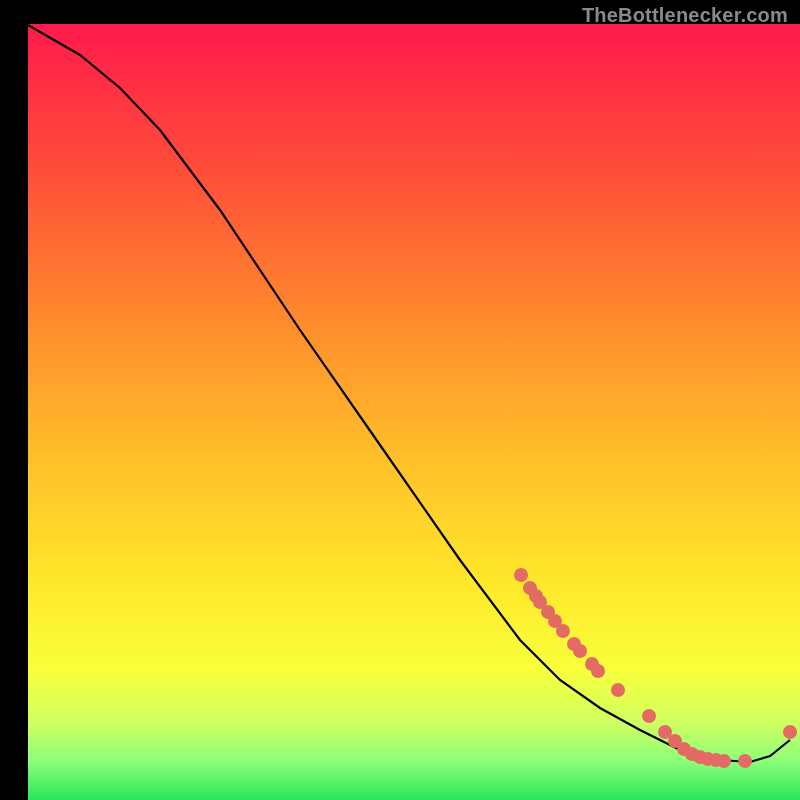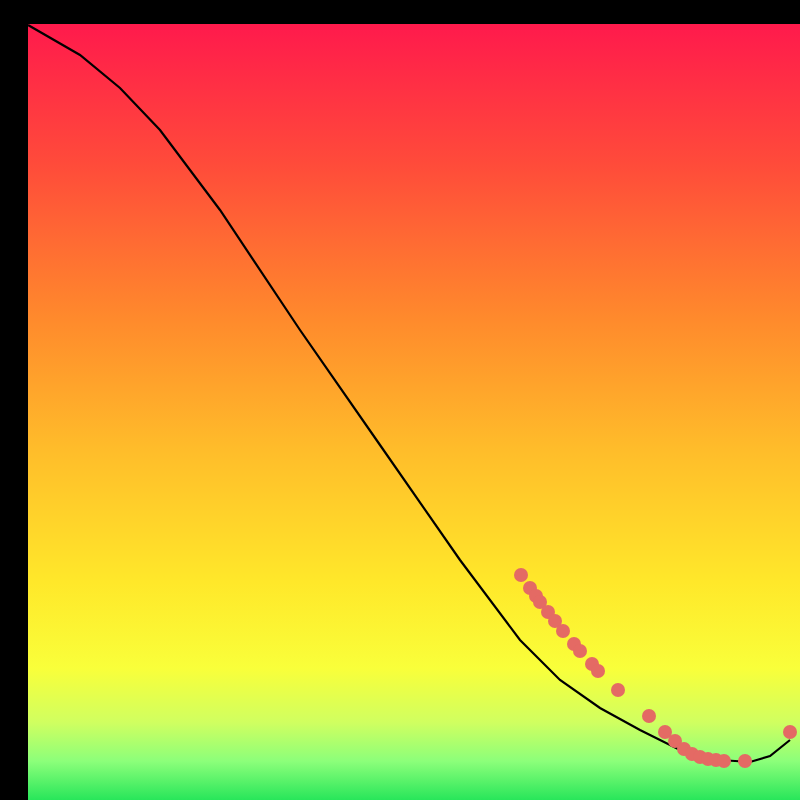--- a/index.html
+++ b/index.html
@@ -72,13 +72,14 @@
         <circle cx="692" cy="754" r="7" fill="#e46a64"></circle>
         <circle cx="700" cy="757" r="7" fill="#e46a64"></circle>
         <circle cx="708" cy="759" r="7" fill="#e46a64"></circle>
         <circle cx="716" cy="760" r="7" fill="#e46a64"></circle>
         <circle cx="724" cy="761" r="7" fill="#e46a64"></circle>
         <circle cx="745" cy="761" r="7" fill="#e46a64"></circle>
         <circle cx="790" cy="732" r="7" fill="#e46a64"></circle>
       </g>
   </svg>
 
+  <div class="watermark">TheBottlenecker.com</div>
 </div>
 
 </body></html>

